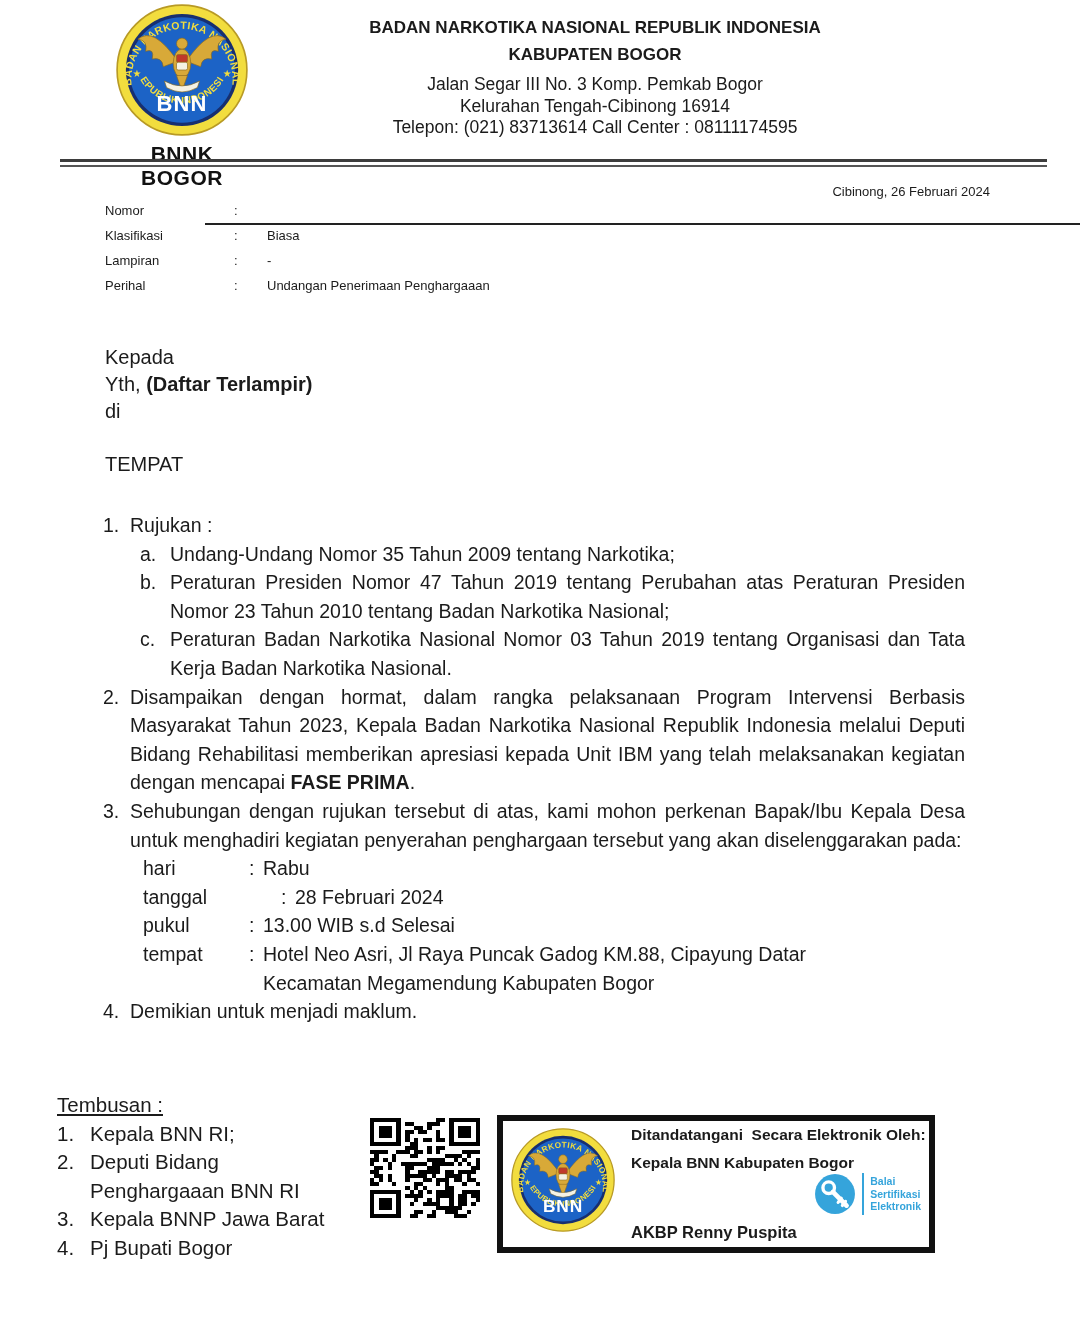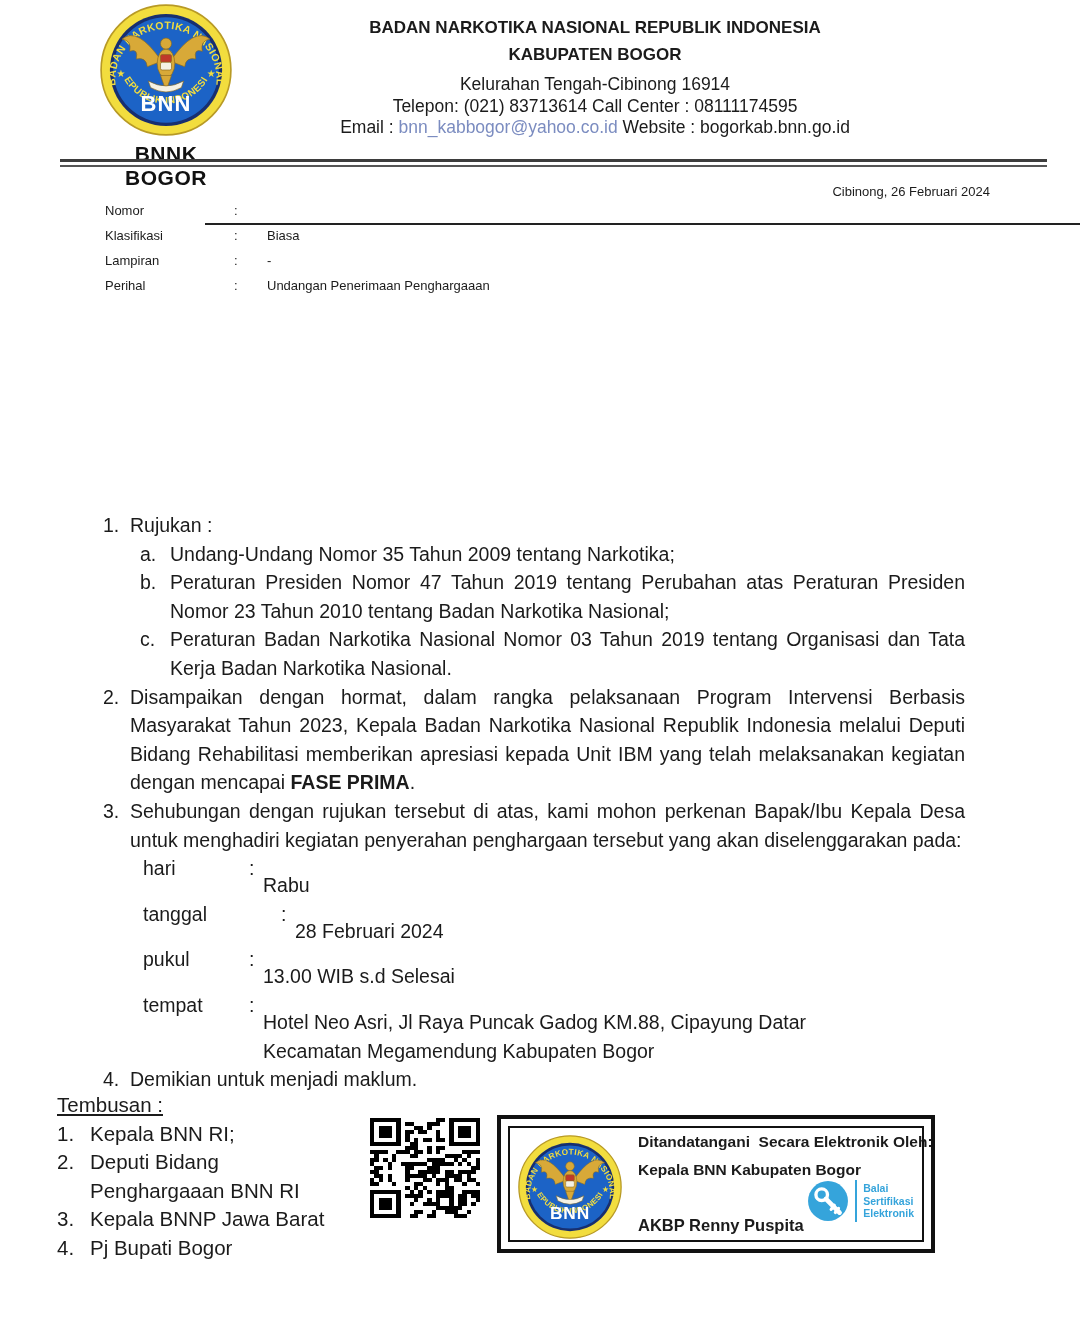--- a/index.html
+++ b/index.html
@@ -1,20 +1,20 @@
 <!DOCTYPE html>
 <html><head>
 <meta charset="utf-8">
 <style>
   html,body{margin:0;padding:0;background:#e9e9e9;}
   .page{position:relative;width:1080px;height:1331px;background:#ffffff;margin:0 auto;
         font-family:"Liberation Sans",sans-serif;color:#1b1b1b;overflow:hidden;}
 
   
-  .logo-wrap{position:absolute;left:96px;top:4px;width:140px;text-align:center;}
+  .logo-wrap{position:absolute;left:112px;top:4px;width:140px;text-align:center;}
   .logo-caption{font-weight:700;font-size:21px;letter-spacing:.5px;margin-top:2px;color:#111;}
   .header-text{position:absolute;left:240px;right:130px;top:14px;text-align:center;}
   .org1,.org2{font-size:17px;font-weight:700;line-height:27px;}
   .addr{font-size:17.5px;line-height:21.5px;}
   .addr .lnk{color:#7b8cc0;}
   .divider{position:absolute;top:159px;left:60px;right:33px;height:3px;
            border-top:3px solid #3d3d3d;border-bottom:2px solid #555;background:#fff;}
 
   
   .meta{position:absolute;top:186px;left:105px;right:0;font-size:13px;}
@@ -35,35 +35,35 @@
   .item-num{flex:0 0 27px;}
   .item-content{flex:1;text-align:justify;text-align-last:left;}
   .sub{display:flex;margin-left:37px;}
   .sub-letter{flex:0 0 30px;}
   .sub-content{flex:1;text-align:justify;text-align-last:left;}
   .details{margin-left:40px;}
   .drow{display:flex;}
   .dlabel{flex:0 0 106px;}
   .dcolon{flex:0 0 14px;}
   .drow.indent .dcolon{flex:0 0 46px;padding-left:32px;box-sizing:border-box;}
-  .dvalue{flex:1;max-width:560px;margin-top:17px;}
+  .dvalue{flex:1;max-width:560px;}
   .b{font-weight:700;}
 
   
   .footer{position:absolute;left:0;right:0;top:1085px;bottom:0;}
   .tembusan{position:absolute;left:57px;top:6px;width:272px;font-size:20.5px;line-height:28.5px;}
   .tembusan-heading{text-decoration:underline;}
   .trow{display:flex;}
   .tnum{flex:0 0 33px;}
   .ttext{flex:1;}
   .qr{position:absolute;left:370px;top:33px;width:110px;height:100px;}
   .qr svg{width:100%;height:100%;}
 
   .sigbox{position:absolute;left:497px;top:30px;width:438px;height:138px;box-sizing:border-box;
-          border:4px solid #111;padding:7px;background:#fff;}
+          border:4px solid #111;padding:0;background:#fff;}
   .sigbox-inner{position:relative;border:2px solid #111;width:100%;height:100%;box-sizing:border-box;}
   .sig-logo{position:absolute;left:8px;top:7px;}
   .sig-line1{position:absolute;left:128px;top:5px;font-size:15.5px;font-weight:700;white-space:pre;}
   .sig-line2{position:absolute;left:128px;top:33px;font-size:15.5px;font-weight:700;}
   .sig-name{position:absolute;left:128px;bottom:5px;font-size:16.5px;font-weight:700;}
   .bsre{position:absolute;right:8px;top:52px;display:flex;align-items:center;}
   .bsre-divider{width:2px;height:42px;background:#35a4db;margin:0 6px;}
   .bsre-text{font-size:10.5px;line-height:12.5px;font-weight:700;color:#35a4db;}
 </style>
 </head>
@@ -107,23 +107,23 @@
     <svg width="132" height="132">
         <use href="#bnn-logo"></use>
       </svg>
     <div class="logo-caption">BNNK BOGOR</div>
   </div>
 
   <div class="header-text">
     <div class="org1">BADAN NARKOTIKA NASIONAL REPUBLIK INDONESIA</div>
     <div class="org2">KABUPATEN BOGOR</div>
     <div style="height:6px"></div>
+    <div class="addr">Jalan Segar III No. 3 Komp. Pemkab Bogor</div>
     <div class="addr">Kelurahan Tengah-Cibinong 16914</div>
     <div class="addr">Telepon: (021) 83713614 Call Center : 08111174595</div>
-    <div class="addr"><span>Email : </span><span class="lnk">bnn_kabbogor@yahoo.co.id</span><span> Website : </span><span>bogorkab.bnn.go.id</span></div>
   </div>
 
   <div class="divider"></div>
 
   <div class="meta">
     <div class="date-place">Cibinong, 26 Februari 2024</div>
     <div class="nomor-line"></div>
     <div class="meta-rows">
       <div class="meta-row">
         <span class="meta-label">Nomor</span>
@@ -140,20 +140,26 @@
         <span>-</span>
       </div>
       <div class="meta-row">
         <span class="meta-label">Perihal</span>
         <span class="meta-sep">:</span>
         <span>Undangan Penerimaan Penghargaaan</span>
       </div>
     </div>
   </div>
 
+  <div class="recipient">
+    <div>Kepada</div>
+    <div><span>Yth, </span><span class="b">(Daftar Terlampir)</span></div>
+    <div>di</div>
+    <div class="tempat">TEMPAT</div>
+  </div>
 
   <div class="body-list">
 
     <div class="item">
       <span class="item-num">1.</span>
       <span class="item-content">Rujukan :</span>
     </div>
     <div class="sub">
       <span class="sub-letter">a.</span>
       <span class="sub-content">Undang-Undang Nomor 35 Tahun 2009 tentang Narkotika;</span>

